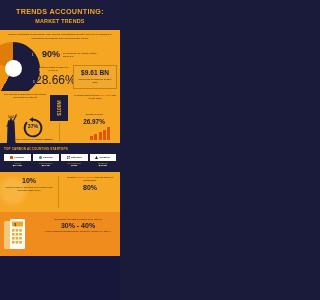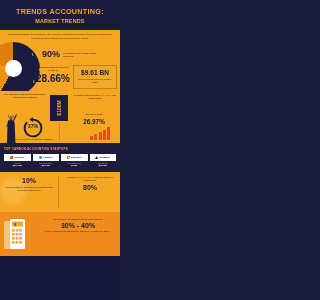--- a/index.html
+++ b/index.html
@@ -45,21 +45,21 @@
   .dl1 { left:32px; top:9px; }
   .dl2 { left:39px; top:24px; }
   .dl3 { left:33px; top:36px; }
 
   .stat90 { position:absolute; left:42px; top:5px; display:flex; gap:3px; align-items:flex-start; }
   .n90 { color:#1b1c3d; font-size:9px; font-weight:bold; line-height:1; }
   .t90 { color:#3a2a08; font-size:2.4px; line-height:1.45; padding-top:2px; max-width:40px; }
 
   .cagrblk { position:absolute; left:35px; top:21px; width:36px; text-align:center; }
   .cagrtxt { color:#3a2a08; font-size:2.4px; line-height:1.45; }
-  .cagrnum { color:#1b1c3d; font-size:10px; font-weight:bold; margin-top:1px; }
+  .cagrnum { color:#1b1c3d; font-size:12px; font-weight:normal; margin-top:1px; }
 
   .bnbox {
     position:absolute; right:3px; top:20px; width:44px;
     background:#f0a92e; border:.5px solid #c98209; padding:3px 2px 4px; text-align:center;
   }
   .bnnum { color:#1b1c3d; font-size:6.6px; font-weight:bold; }
   .bntxt { color:#3a2a08; font-size:2.3px; line-height:1.45; margin-top:2px; }
 
   
   .band2 { background:#f5a623; position:relative; height:52px; padding-top:2px; }

